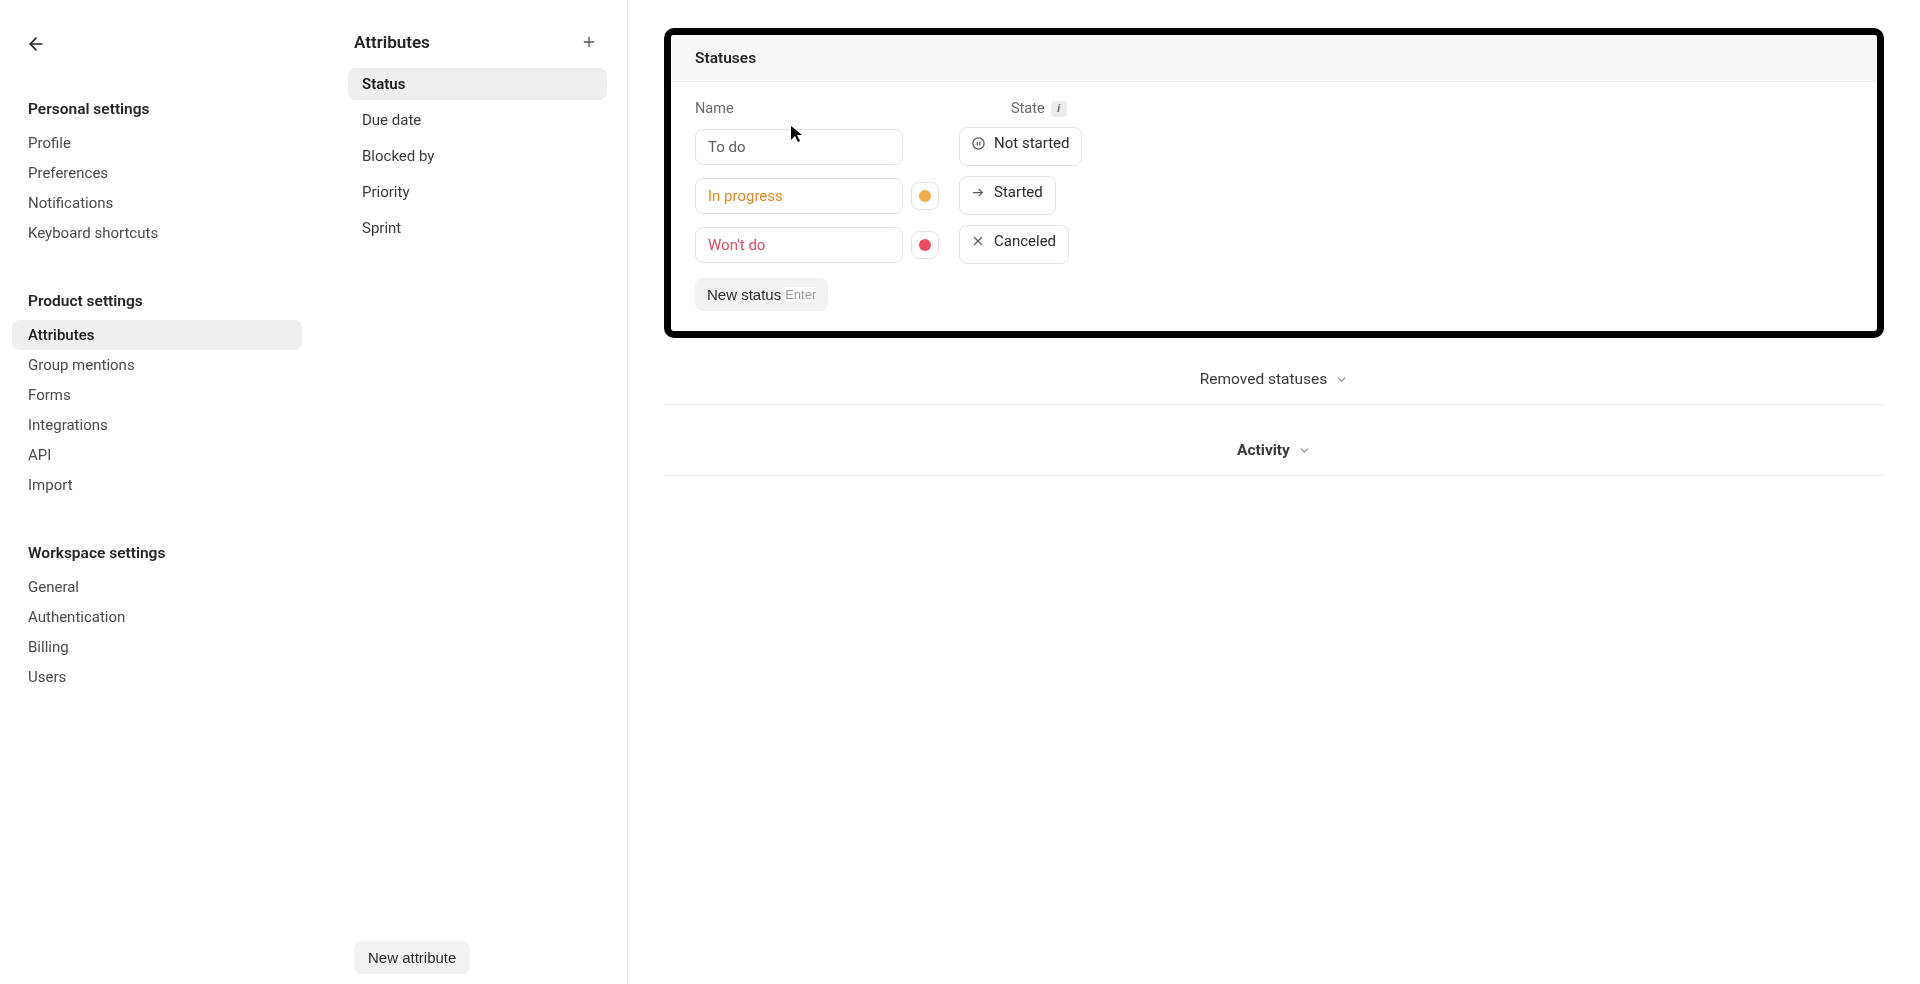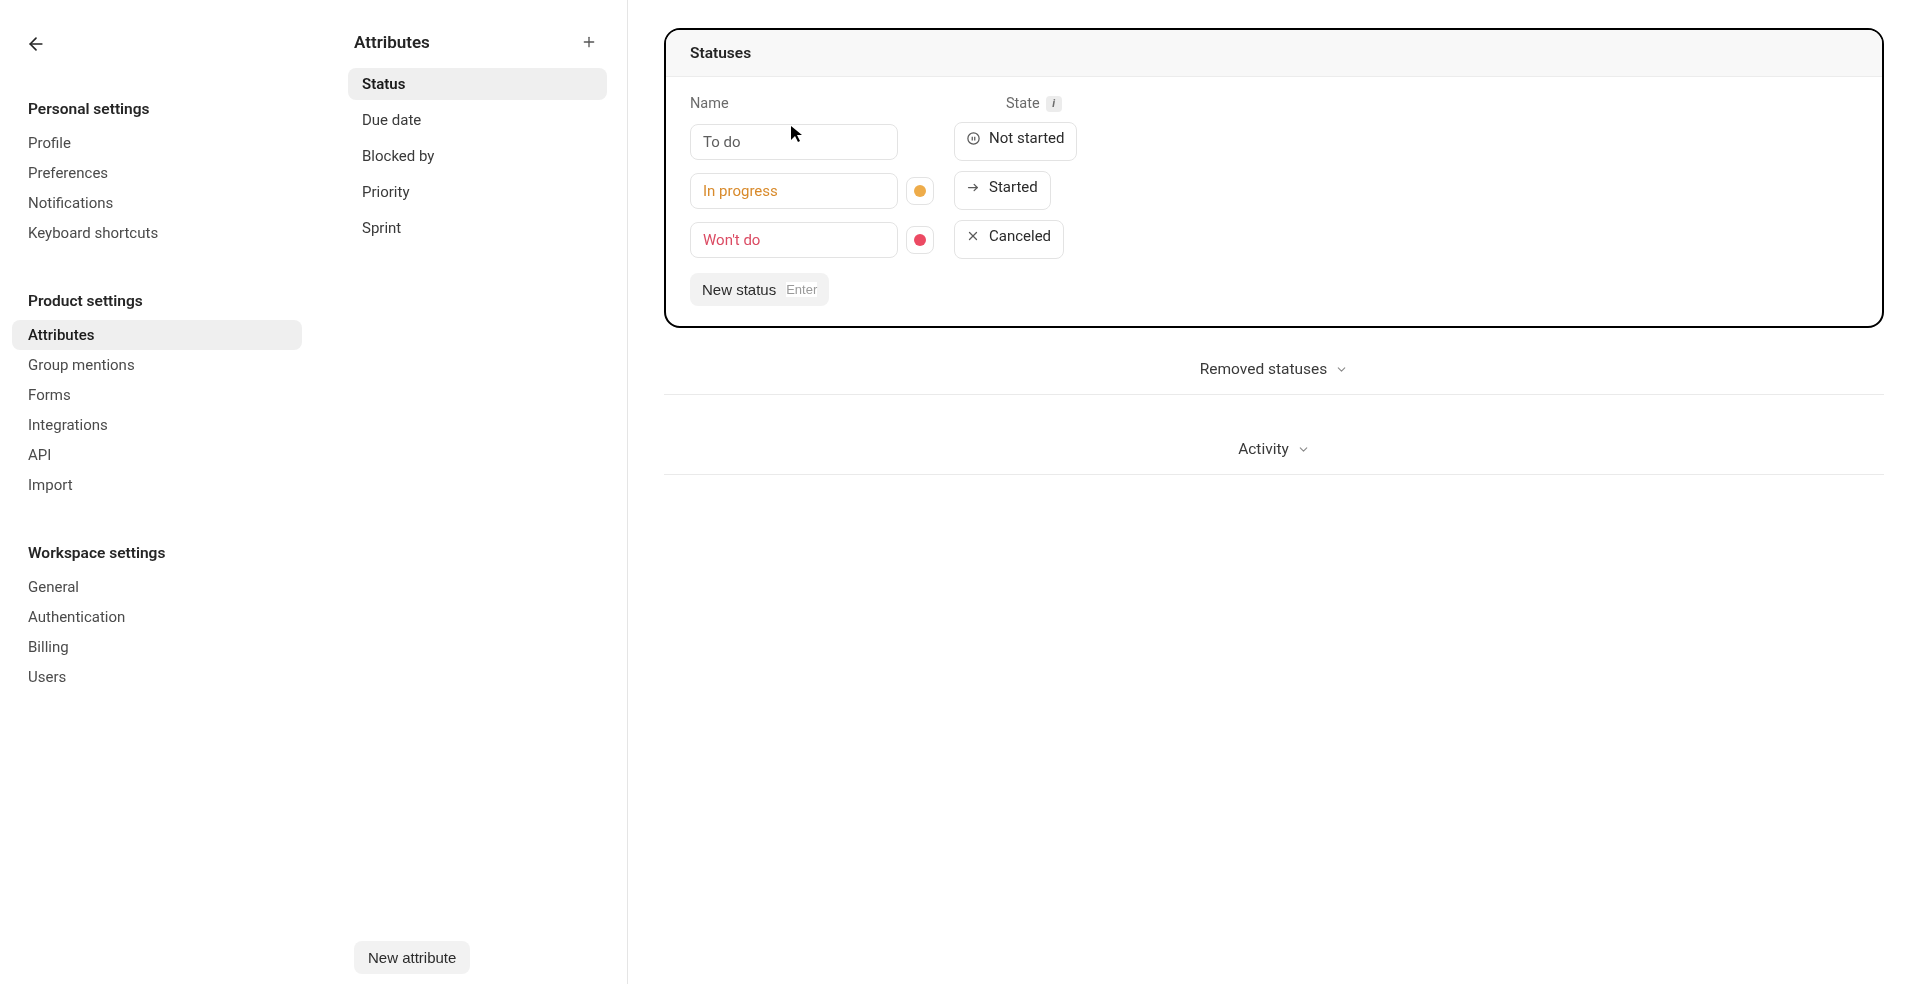--- a/index.html
+++ b/index.html
@@ -93,22 +93,22 @@
     cursor: pointer;
   }
 
   
   .main {
     flex: 1;
     padding: 28px 36px 0 36px;
     overflow: auto;
   }
   .card {
-    border: 2px solid #000000;
-    border-radius: 16px;
+    border: 7px solid #000000;
+    border-radius: 10px;
     background: #fff;
     overflow: hidden;
   }
   .card-header {
     background: #f8f8f8;
     padding: 14px 24px;
     font-weight: 600;
     font-size: 15.5px;
     border-bottom: 1px solid #ececec;
   }
@@ -157,21 +157,21 @@
     padding: 6px 12px 13px 10px;
     font-size: 15px;
     color: #2b2b2b;
     background: #fff;
   }
   .state-pill.no-border { border-color: transparent; }
   .state-pill .sicon { width: 16px; height: 16px; display: inline-flex; align-items: center; justify-content: center; color: #5a5a5a; }
 
   .new-status-btn {
     margin-top: 4px;
-    display: inline-flex; align-items: center; gap: 10px;
+    display: inline-flex; align-items: center; gap: 4px;
     background: #f2f2f2;
     border: none;
     border-radius: 8px;
     padding: 8px 12px;
     font-size: 15px;
     color: #2b2b2b;
     cursor: pointer;
   }
   .kbd {
     background: #fff;
@@ -183,21 +183,21 @@
   .disclosure {
     margin-top: 32px;
     padding-bottom: 16px;
     border-bottom: 1px solid #eaeaea;
     display: flex; align-items: center; gap: 8px;
     font-size: 15.5px;
     color: #3a3a3a;
     cursor: pointer;
     justify-content: center;
   }
-  .disclosure + .disclosure { margin-top: 45px; }
+  .disclosure + .disclosure { margin-top: 36px; font-weight: bold; }
   .chev { display: inline-flex; color: #8a8a8a; }
 
   .cursor-fake {
     position: absolute;
     left: 790px; top: 125px;
     pointer-events: none;
     color: #000;
   }
 
   svg { display: block; }

